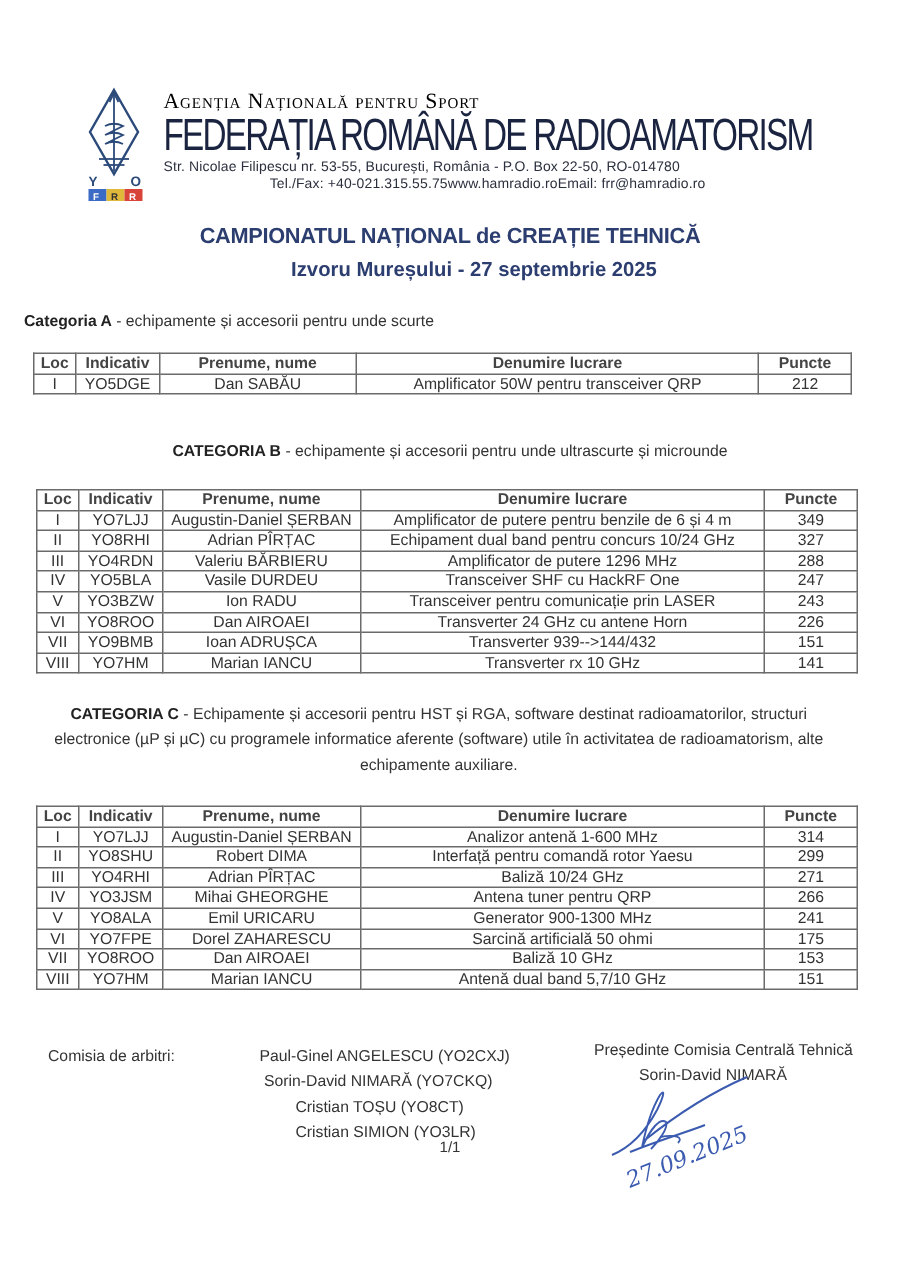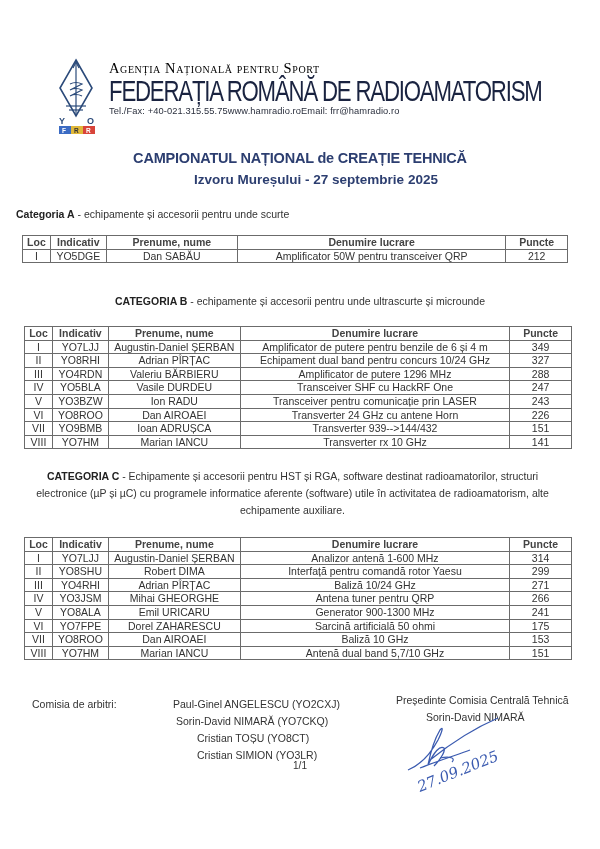--- a/index.html
+++ b/index.html
@@ -5,21 +5,21 @@
     * { box-sizing: border-box; margin: 0; padding: 0; }
     html, body { width: 600px; height: 849px; background: #ffffff; }
     body { position: relative; font-family: "Liberation Sans", sans-serif; color: #222; overflow: hidden; }
 
     .letterhead { position: absolute; left: 52px; top: 58px; width: 500px; height: 78px; }
     .logo { position: absolute; left: 4px; top: 0; width: 44px; height: 76px; }
     .lh-text { position: absolute; left: 57px; top: 2px; width: 440px; }
     .agency { font-family: "Liberation Serif", serif; font-size: 14.5px; letter-spacing: 0.6px; color: #000000; line-height: 16px; font-variant: small-caps; }
     .federation { font-family: "Liberation Sans", sans-serif; font-size: 30px; color: #1a2340; line-height: 30px; letter-spacing: -1.6px; transform: scaleX(0.74); transform-origin: left; white-space: nowrap; margin-top: 0px; }
     .addr-line { font-size: 9.3px; color: #2a2f3d; line-height: 10.5px; white-space: nowrap; letter-spacing: 0.1px; }
-    .addr-line2 { display: flex; justify-content: flex-start; width: 432px; }
+    .addr-line2 { display: flex; justify-content: center; width: 432px; }
 
     .title { position: absolute; top: 150px; left: 0; width: 600px; text-align: center; font-weight: bold; font-size: 14.5px; color: #2c3e70; letter-spacing: -0.2px; }
     .subtitle { position: absolute; top: 172px; left: 16px; width: 600px; text-align: center; font-weight: bold; font-size: 13.5px; color: #2c3e70; }
 
     .cat-heading { position: absolute; font-size: 10.5px; color: #333; }
     .cat-heading b { color: #222; }
     .cat-a { top: 208px; left: 16px; width: 600px; text-align: left; }
     .cat-b { top: 295px; left: 0; width: 600px; text-align: center; }
     .cat-c { top: 468px; left: 25px; width: 535px; text-align: center; line-height: 17px; }
 
@@ -58,20 +58,21 @@
     <rect x="3" y="68" width="12" height="8" fill="#3b6bc4"></rect>
     <rect x="15" y="68" width="12" height="8" fill="#e0b83a"></rect>
     <rect x="27" y="68" width="12" height="8" fill="#d8443a"></rect>
     <text x="6" y="75" font-family="Liberation Sans, sans-serif" font-size="6.5" font-weight="bold" fill="#ffffff">F</text>
     <text x="18" y="75" font-family="Liberation Sans, sans-serif" font-size="6.5" font-weight="bold" fill="#333">R</text>
     <text x="30" y="75" font-family="Liberation Sans, sans-serif" font-size="6.5" font-weight="bold" fill="#ffffff">R</text>
   </svg>
   <div class="lh-text">
     <div class="agency">Agenția Națională pentru Sport</div>
     <div class="federation">FEDERAȚIA ROMÂNĂ DE RADIOAMATORISM</div>
+    <div class="addr-line">Str. Nicolae Filipescu nr. 53-55, București, România - P.O. Box 22-50, RO-014780</div>
     <div class="addr-line addr-line2">
       <span>Tel./Fax: +40-021.315.55.75</span>
       <span>www.hamradio.ro</span>
       <span>Email: frr@hamradio.ro</span>
     </div>
   </div>
 </div>
 
 <div class="title">CAMPIONATUL NAȚIONAL de CREAȚIE TEHNICĂ</div>
 <div class="subtitle">Izvoru Mureșului - 27 septembrie 2025</div>

